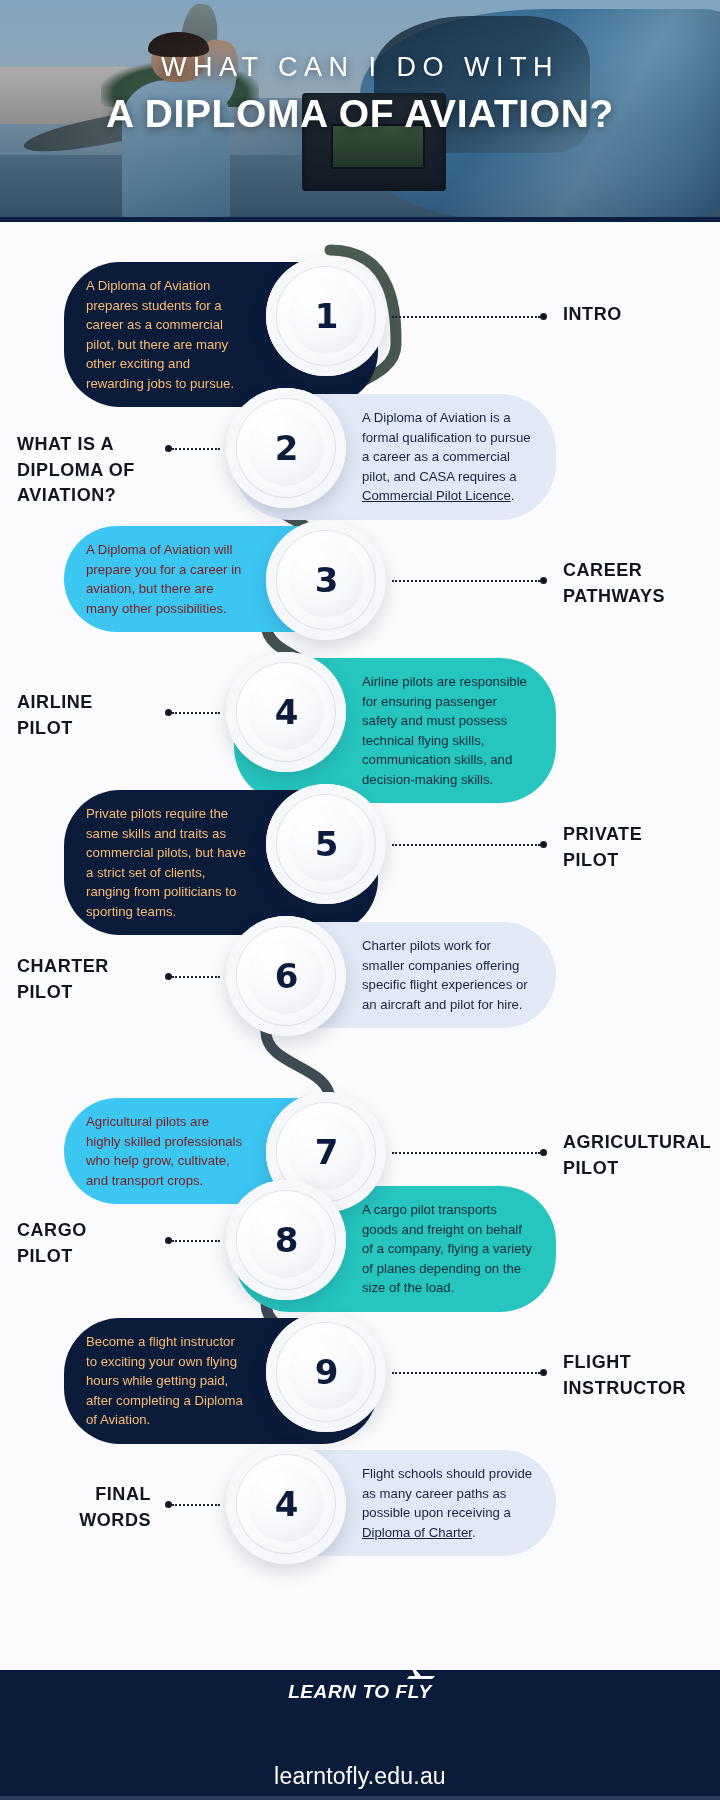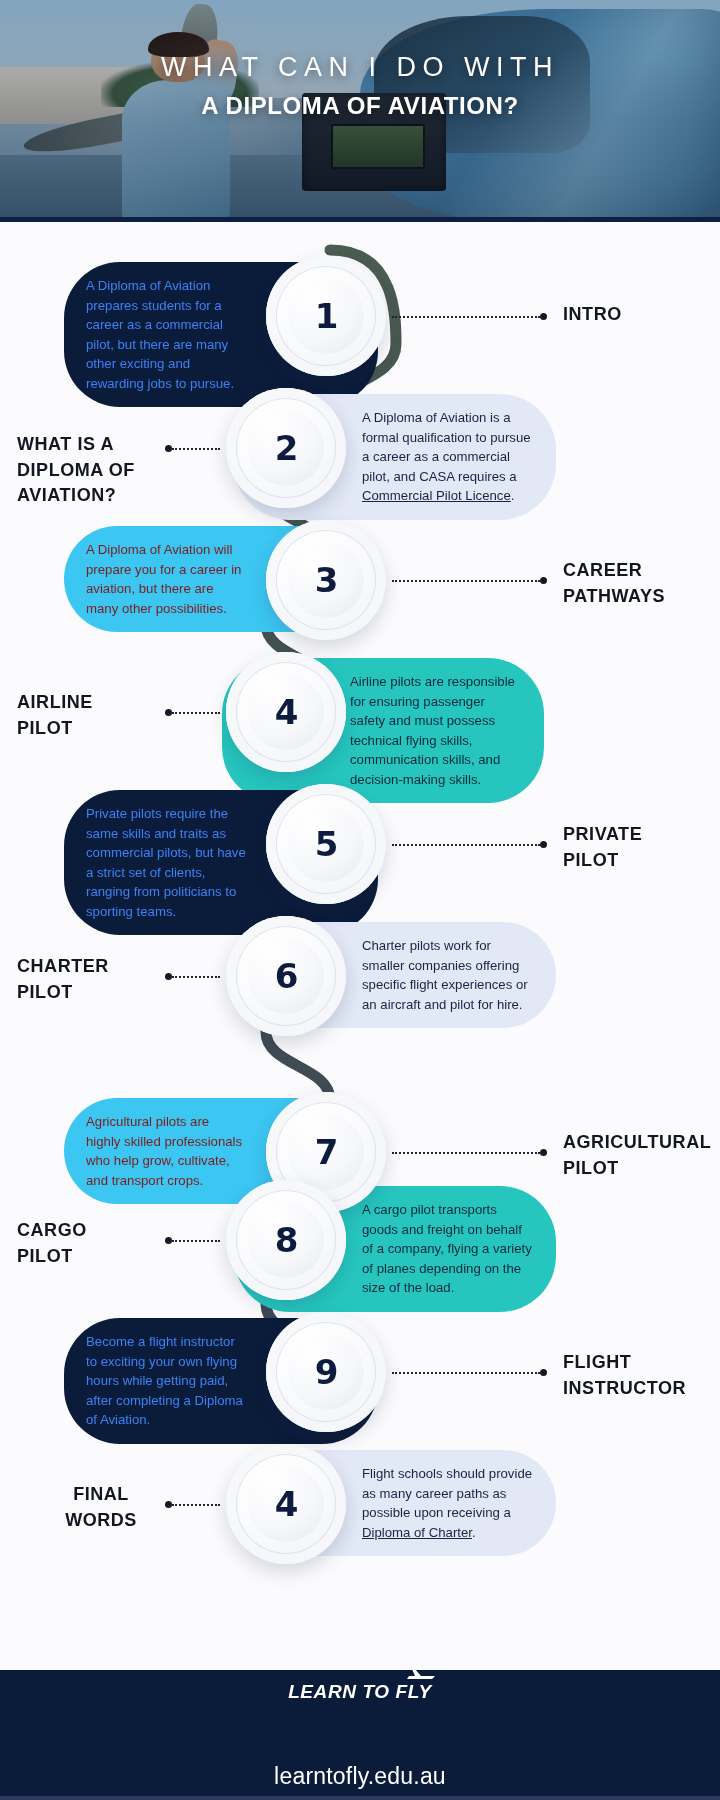--- a/index.html
+++ b/index.html
@@ -119,21 +119,21 @@
   }
   .hero-text {
     position:absolute; left:0; right:0; top:52px;
     text-align:center; color:#ffffff;
     text-shadow: 0 2px 10px rgba(0,0,0,.45);
   }
   .hero-line1 {
     font-size: 27px; font-weight: 400; letter-spacing: 6.5px; line-height: 1.18;
   }
   .hero-line2 {
-    font-size: 24px; font-weight: 800; letter-spacing: .6px; margin-top: 8px;
+    font-size: 39px; font-weight: 800; letter-spacing: .6px; margin-top: 8px;
   }
   .hero-rule {
     position:absolute; left:0; bottom:0; width:100%; height:5px;
     background:#0e1f44;
   }
 
   
   .spine { position:absolute; left:0; top:222px; width:720px; height:1240px; pointer-events:none; }
 
   
@@ -163,21 +163,21 @@
     position:absolute; top: 6px;
     border-radius: 56px;
     padding: 14px 22px;
     display:flex; align-items:center;
     z-index: 4;
     font-size: 13.2px; line-height: 1.48;
   }
   .bubble p { width:100%; }
 
   
-  .c-navy  { background:#0b1b3a; color:#3b82f6; }
+  .c-navy  { background:#0b1b3a; color:#fdba74; }
   .c-lav   { background:#e2e8f6; color:#1a2440; }
   .c-blue  { background:#3cc6f2; color:#7f1d1d; }
   .c-teal  { background:#26c6bf; color:#0d2a3c; }
 
   .bubble .lnk { text-decoration: underline; }
 
   
   .side {
     position:absolute;
     font-size: 18px; font-weight: 700; color:#11161f;
@@ -299,21 +299,21 @@
           <p>A Diploma of Aviation will prepare you for a career in aviation, but there are many other possibilities.</p>
         </div>
         <div class="node" style="left: 266px;">
           <span class="node-num">3</span>
         </div>
         <div class="leader" style="top: 60px; left: 392px; width: 148px;"></div>
         <div class="leader-dot" style="top: 57px; left: 540px;"></div>
         <div class="side" style="top: 38px; left: 556px; width: 160px; text-align: left;">CAREER<br>PATHWAYS</div>
       </div>
       <div class="row" style="top: 652px;">
-        <div class="bubble c-teal" style="left: 222px; width: 322px; padding-left: 128px;">
+        <div class="bubble c-teal" style="left: 234px; width: 322px; padding-left: 128px;">
           <p>Airline pilots are responsible for ensuring passenger safety and must possess technical flying skills, communication skills, and decision-making skills.</p>
         </div>
         <div class="node" style="left: 226px;">
           <span class="node-num">4</span>
         </div>
         <div class="leader" style="top: 60px; left: 172px; width: 48px;"></div>
         <div class="leader-dot" style="top: 57px; left: 165px;"></div>
         <div class="side" style="top: 38px; left: 10px; width: 140px; text-align: left;">AIRLINE<br>PILOT</div>
       </div>
       <div class="row" style="top: 784px;">
@@ -373,21 +373,21 @@
       </div>
       <div class="row" style="top: 1444px;">
         <div class="bubble c-lav" style="left: 234px; width: 322px; padding-left: 128px;">
           <p><span>Flight schools should provide as many career paths as possible upon receiving a </span><span class="lnk">Diploma of Charter</span><span>.</span></p>
         </div>
         <div class="node" style="left: 226px;">
           <span class="node-num">4</span>
         </div>
         <div class="leader" style="top: 60px; left: 172px; width: 48px;"></div>
         <div class="leader-dot" style="top: 57px; left: 165px;"></div>
-        <div class="side" style="top: 38px; left: 24px; width: 140px; text-align: center;">FINAL<br>WORDS</div>
+        <div class="side" style="top: 38px; left: 4px; width: 140px; text-align: right;">FINAL<br>WORDS</div>
       </div>
     </div>
 
   <div class="footer">
     <div class="logo-wrap">
       <span class="logo-text">LEARN TO FLY</span>
       <span class="logo-plane">
         <svg width="30" height="14" viewBox="0 0 30 14" aria-hidden="true">
           <path d="M1 11 L26 11 L29 8 L15 8 L9 1 L6 1 L9 8 L3 8 Z" fill="#ffffff"></path>
         </svg>

